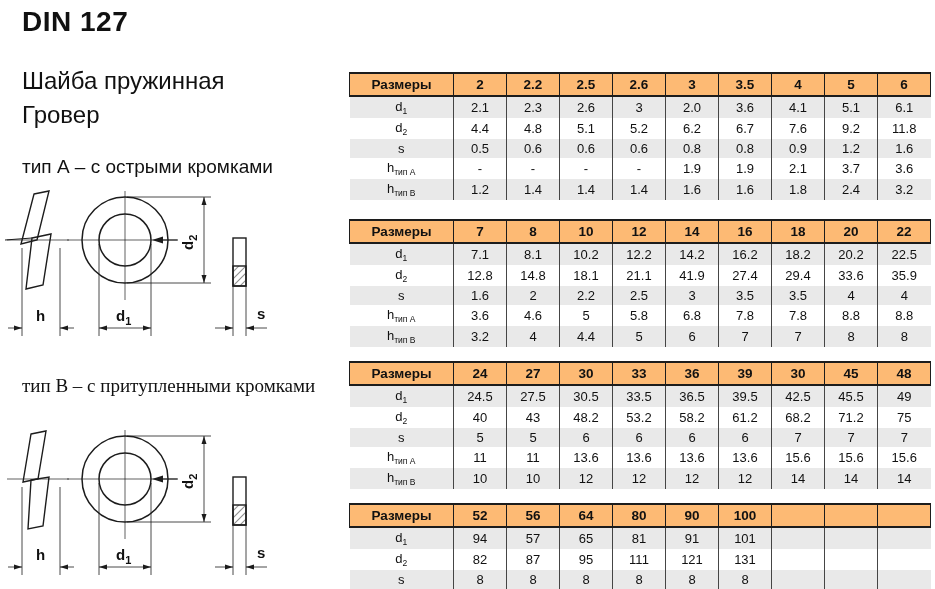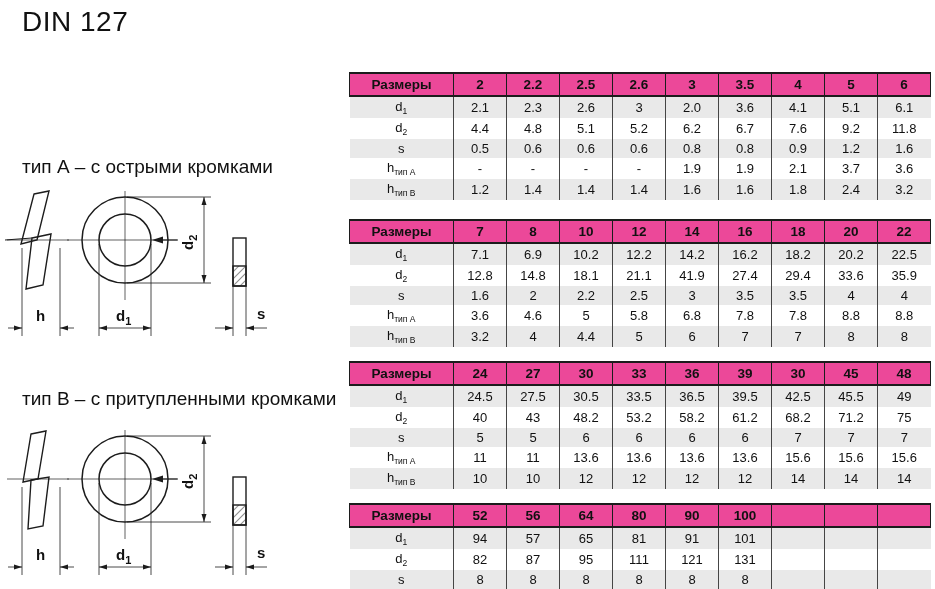--- a/index.html
+++ b/index.html
@@ -3,41 +3,41 @@
 <meta charset="utf-8">
 <style>
   html,body { margin:0; padding:0; }
   body {
     width:935px; height:589px; position:relative; overflow:hidden;
     background:#ffffff; color:#111;
     font-family:"Liberation Sans", sans-serif;
   }
   
   .left-col { position:absolute; left:0; top:0; width:345px; height:589px; }
-  .page-title { position:absolute; left:22px; top:6px; font-size:28px; font-weight:400; letter-spacing:0.5px; }
+  .page-title { position:absolute; left:22px; top:6px; font-size:28px; font-weight:700; letter-spacing:0.5px; }
   .subtitle { position:absolute; left:22px; top:64px; font-size:24px; line-height:34px; }
   .type-caption { position:absolute; left:22px; font-size:19px; }
   .cap-a { top:156px; }
-  .cap-b { top:388px; }
+  .cap-b { top:375px;font-family:Liberation Serif, serif; }
   .drawing { position:absolute; left:5px; width:280px; height:158px; }
   .draw-a { top:188px; }
   .draw-b { top:427px; }
   .dim-label { font-family:"Liberation Sans",sans-serif; font-size:15px; font-weight:700; fill:#111; }
   .dim-sub { font-size:11px; }
   
   .tables-col { position:absolute; left:349px; top:72px; width:582px; }
   table.size-table {
     border-collapse:collapse; table-layout:fixed; width:581px;
     font-size:13px; margin:0 0 14px 0;
   }
   table.size-table:first-child { margin-bottom:19px; }
   col.c0 { width:104px; }
   col.cv { width:53px; }
   .size-table th {
-    background:#ec4899; height:21px; padding:0; text-align:center;
+    background:#fdba74; height:21px; padding:0; text-align:center;
     font-weight:700; font-size:13.5px;
     border-top:2px solid #1c1c1c; border-bottom:2.5px solid #1c1c1c;
     border-left:1.5px solid #1c1c1c;
   }
   .size-table th:first-child { border-left:1.5px solid #1c1c1c; }
   .size-table th:last-child { border-right:1.5px solid #1c1c1c; }
   .size-table td {
     height:19px; padding:0; text-align:center; font-size:13px;
     border-left:1.5px solid #454545; line-height:19px;
   }
@@ -47,20 +47,24 @@
   .size-table td sub, .size-table td span { line-height:19px; }
   .size-table sub {
     font-size:8.5px; vertical-align:baseline; position:relative; bottom:-3px;
   }
 </style>
 </head>
 <body>
 
 <div class="left-col">
   <div class="page-title">DIN 127</div>
+  <div class="subtitle">
+    <div>Шайба пружинная</div>
+    <div>Гровер</div>
+  </div>
   <div class="type-caption cap-a">тип А – с острыми кромками</div>
 
   <svg class="drawing draw-a" viewBox="0 0 280 158" xmlns="http://www.w3.org/2000/svg">
     <defs>
       <pattern id="hatchA" patternUnits="userSpaceOnUse" width="5" height="5" patternTransform="rotate(45)">
         <line x1="0" y1="0" x2="0" y2="5" stroke="#333" stroke-width="1.1"></line>
       </pattern>
     </defs>
     <g stroke="#1c1c1c" fill="none" stroke-width="1.4">
       <line x1="2" y1="52" x2="64" y2="52" stroke-width="0.7"></line>
@@ -289,21 +293,21 @@
           <th>16</th>
           <th>18</th>
           <th>20</th>
           <th>22</th>
         </tr>
       </thead>
       <tbody>
         <tr>
           <td><span>d</span><sub>1</sub></td>
           <td>7.1</td>
-          <td>6.9</td>
+          <td>8.1</td>
           <td>10.2</td>
           <td>12.2</td>
           <td>14.2</td>
           <td>16.2</td>
           <td>18.2</td>
           <td>20.2</td>
           <td>22.5</td>
         </tr>
         <tr>
           <td><span>d</span><sub>2</sub></td>

